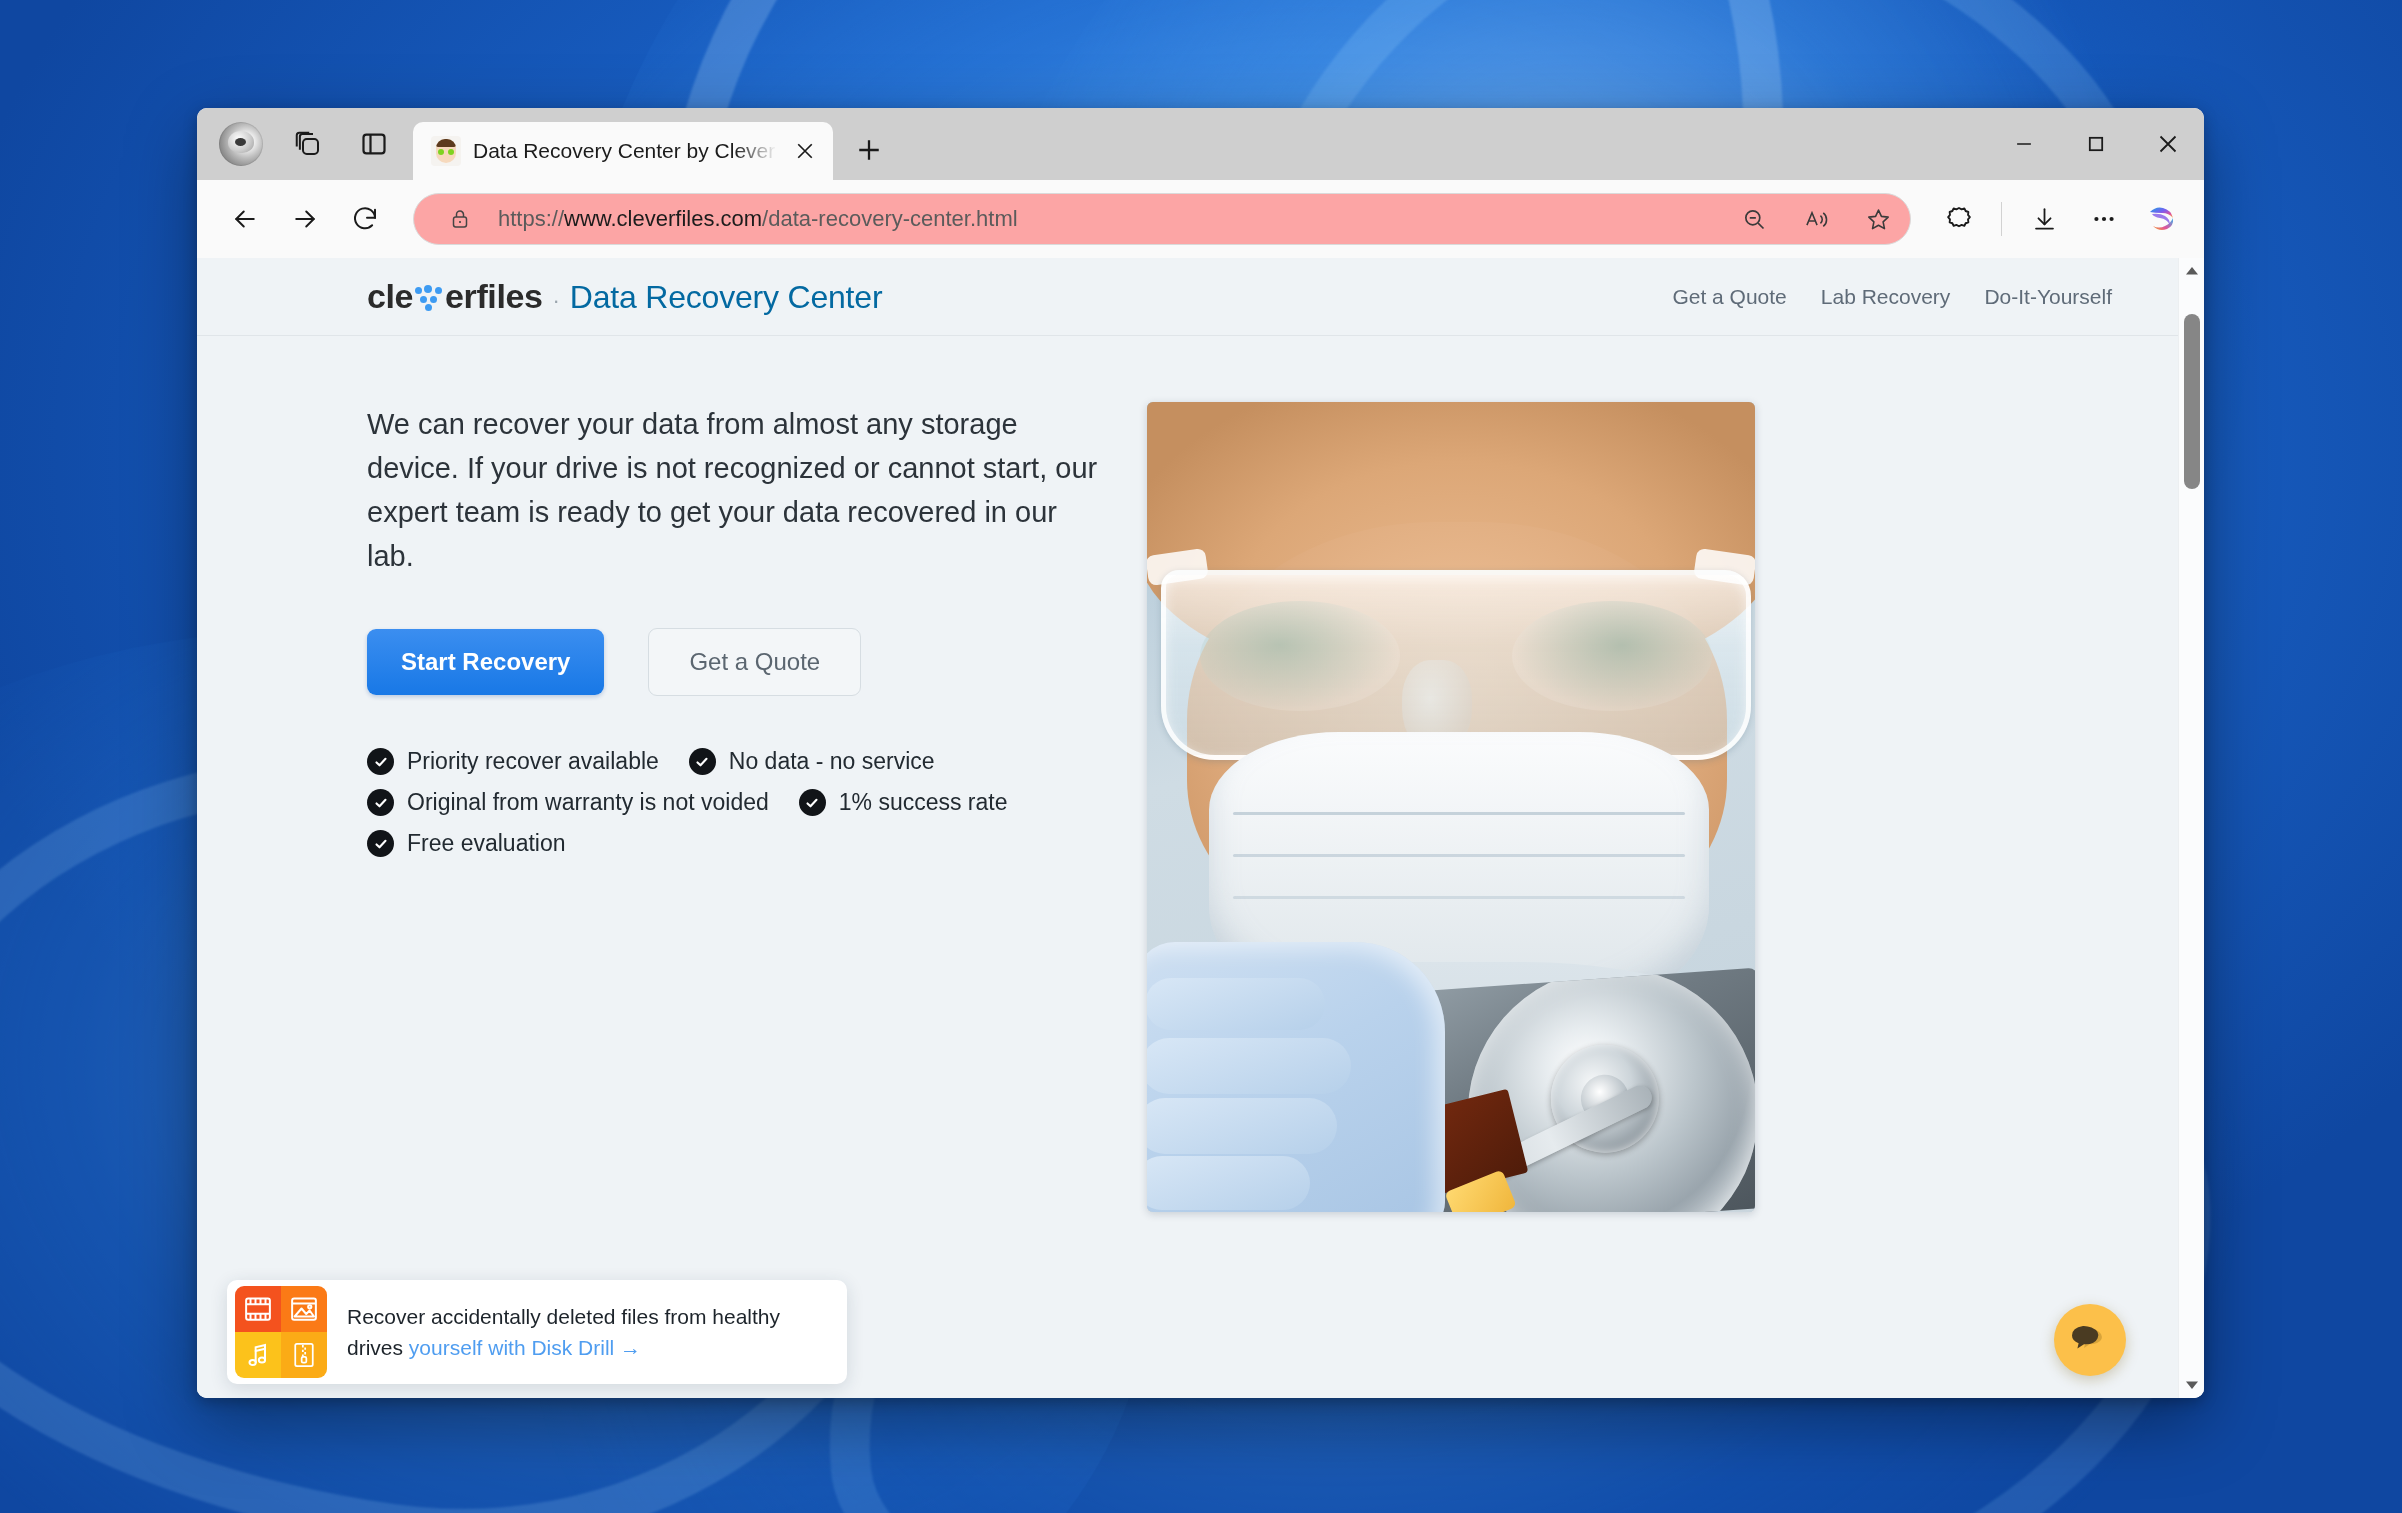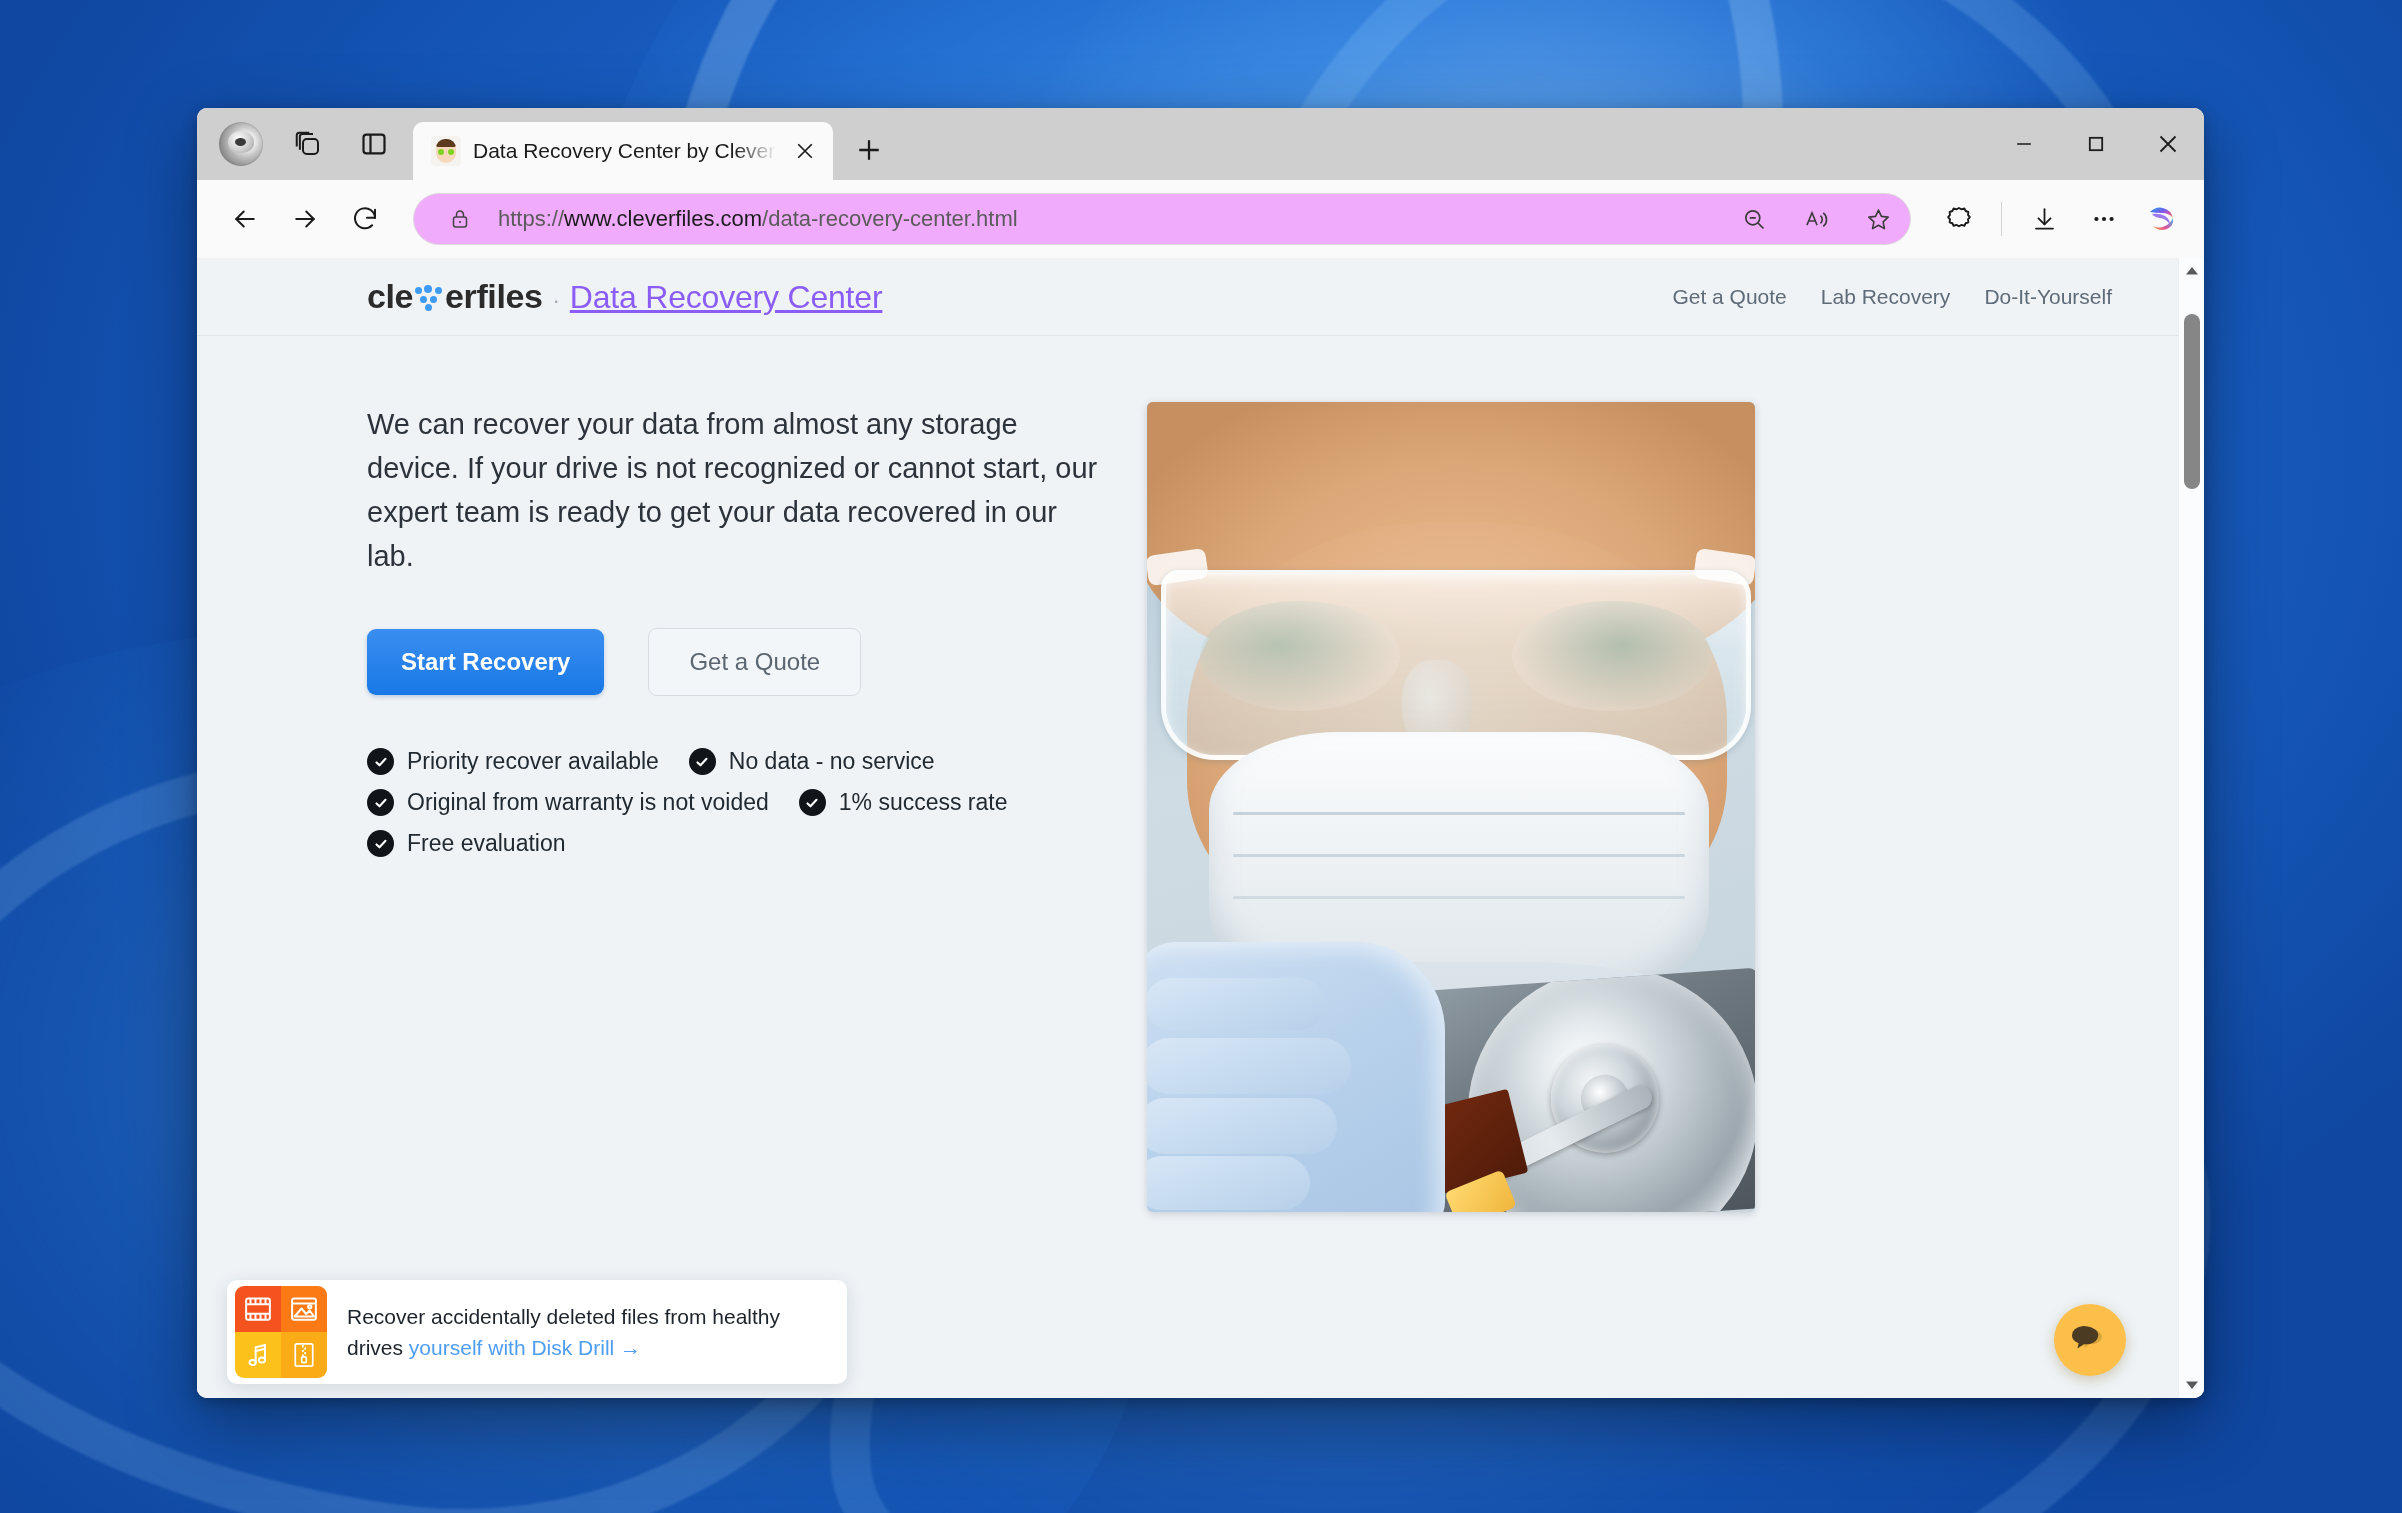--- a/index.html
+++ b/index.html
@@ -164,21 +164,21 @@
     padding: 0 20px 0 20px; gap: 4px; flex: none;
   }
   .nav-icon {
     width: 56px; height: 56px; border-radius: 8px;
     display:flex; align-items:center; justify-content:center;
     flex: none;
   }
   .omnibox {
     flex: 1;
     height: 52px;
-    background: #f0abfc;
+    background: #fca5a5;
     border: 1px solid #dadada;
     border-radius: 26px;
     margin: 0 16px;
     display: flex; align-items: center;
     padding: 0 8px 0 22px;
     gap: 14px;
   }
   .url-text { flex: 1; font-size: 22px; color: #5b5b5b; white-space: nowrap; overflow: hidden; }
   .url-text .host { color: #1c1c1c; }
   .omni-icon { width: 48px; height: 48px; border-radius: 50%; display:flex; align-items:center; justify-content:center; flex:none; }
@@ -217,21 +217,21 @@
     display: inline-block; position: relative;
     width: 30px; height: 30px; margin: 0 1px;
     align-self: center;
   }
   .dot-v i {
     position: absolute; border-radius: 50%;
     background: #3d9bf2;
     display: block;
   }
   .logo-sep { color: #9aa5ad; font-size: 22px; margin: 0 10px; }
-  .logo-accent { font-size: 32px; color: #8b5cf6; letter-spacing: -0.2px; text-decoration: underline; }
+  .logo-accent { font-size: 32px; color: #0369a1; letter-spacing: -0.2px; }
   .site-nav { display: flex; gap: 34px; }
   .site-nav a {
     font-size: 21px; color: #5f6b78; text-decoration: none;
   }
 
   .hero {
     display: flex;
     padding: 66px 0 0 170px;
     gap: 0;
   }

